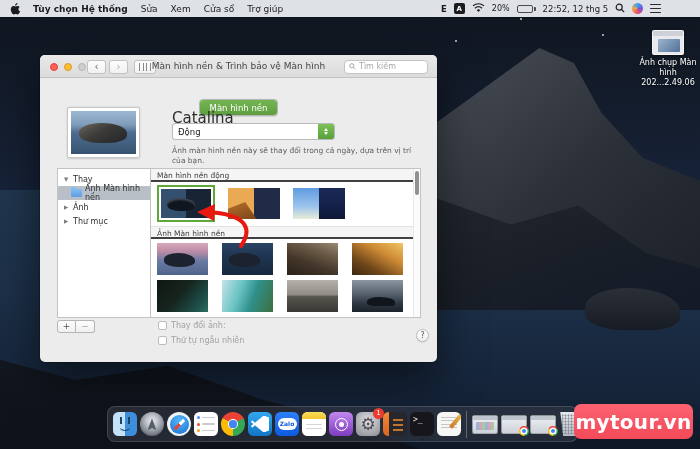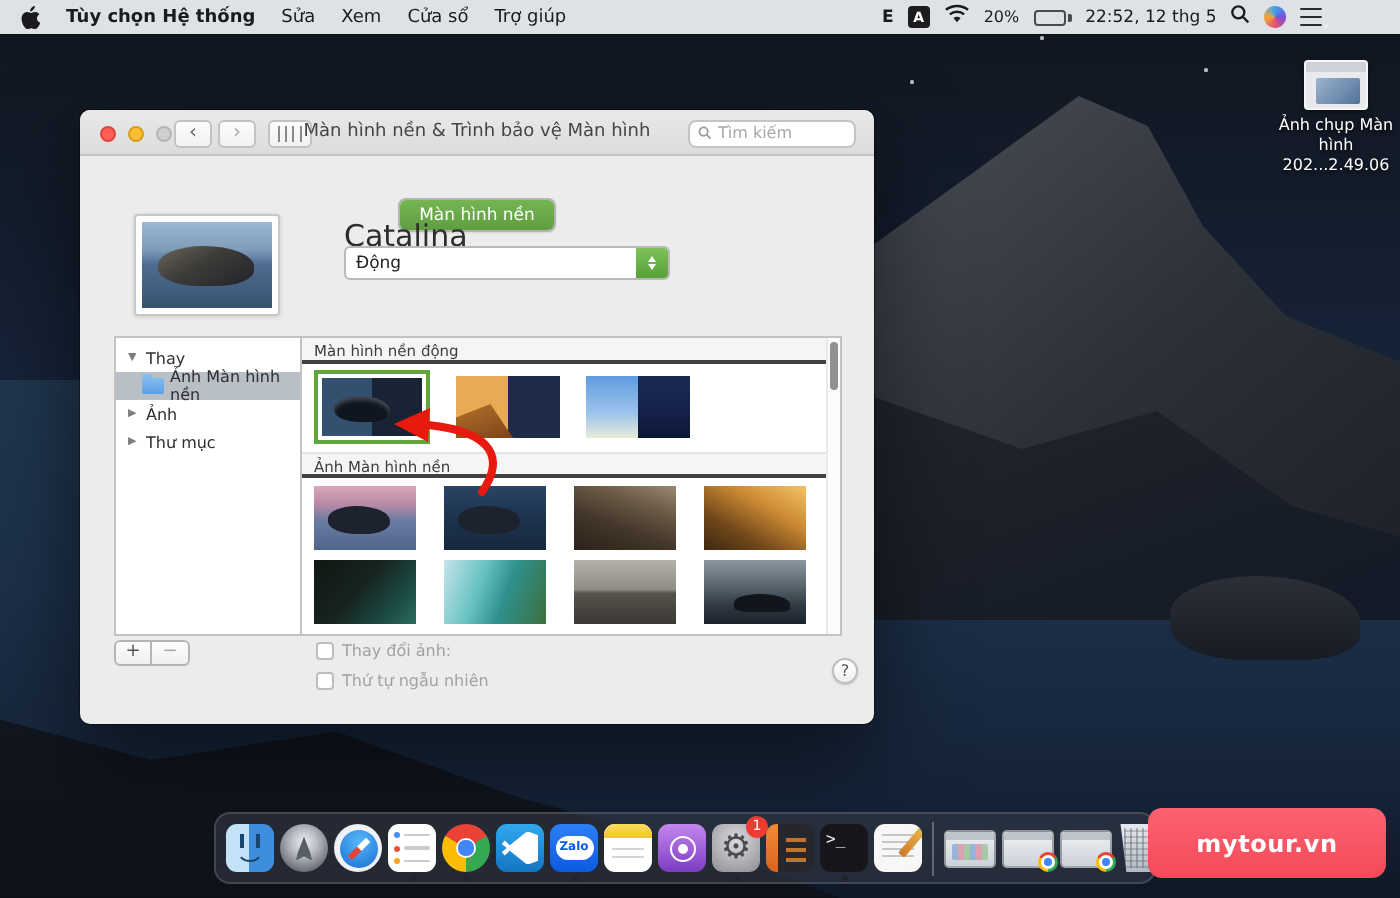--- a/index.html
+++ b/index.html
@@ -254,21 +254,21 @@
     background:linear-gradient(180deg,#e6eaef 0%,#b4bac3 100%);
     clip-path:polygon(6% 0,94% 0,80% 100%,20% 100%); }
   .ic-trash::after { content:""; position:absolute; inset:2px 3px;
     background:repeating-linear-gradient(90deg,rgba(88,94,104,.4) 0 1px,transparent 1px 3px),
                repeating-linear-gradient(0deg,rgba(88,94,104,.3) 0 1px,transparent 1px 3px); }
 
   
   .watermark { position:absolute; left:574px; top:404px; width:119px; height:35px; z-index:7;
     background:linear-gradient(180deg,#fc6270,#f34a59); border-radius:7px;
     display:flex; align-items:center; justify-content:center;
-    color:#fff; font-size:12px; font-weight:bold; letter-spacing:.3px; }
+    color:#fff; font-size:20px; font-weight:bold; letter-spacing:.3px; }
 </style>
 </head>
 <body>
 
 <div class="screen">
 
   <div class="wallpaper">
     <div class="wp-sea"></div>
     <div class="wp-cliff-main"></div>
     <div class="wp-cliff-shade"></div>
@@ -365,20 +365,21 @@
         </div>
     </div>
     <div class="preview-name">Catalina</div>
     <div class="preview-select">
       <span class="ps-label">Động</span>
       <span class="stepper green">
           <span class="up"></span>
           <span class="dn"></span>
         </span>
     </div>
+    <div class="preview-desc">Ảnh màn hình nền này sẽ thay đổi trong cả ngày, dựa trên vị trí của bạn.</div>
 
     <div class="side-list">
       <div class="tree-row">
         <span class="disclosure">▼</span>
         <span>Thay</span>
       </div>
       <div class="tree-row child selected">
         <span class="folder-ic"></span>
         <span>Ảnh Màn hình nền</span>
       </div>

